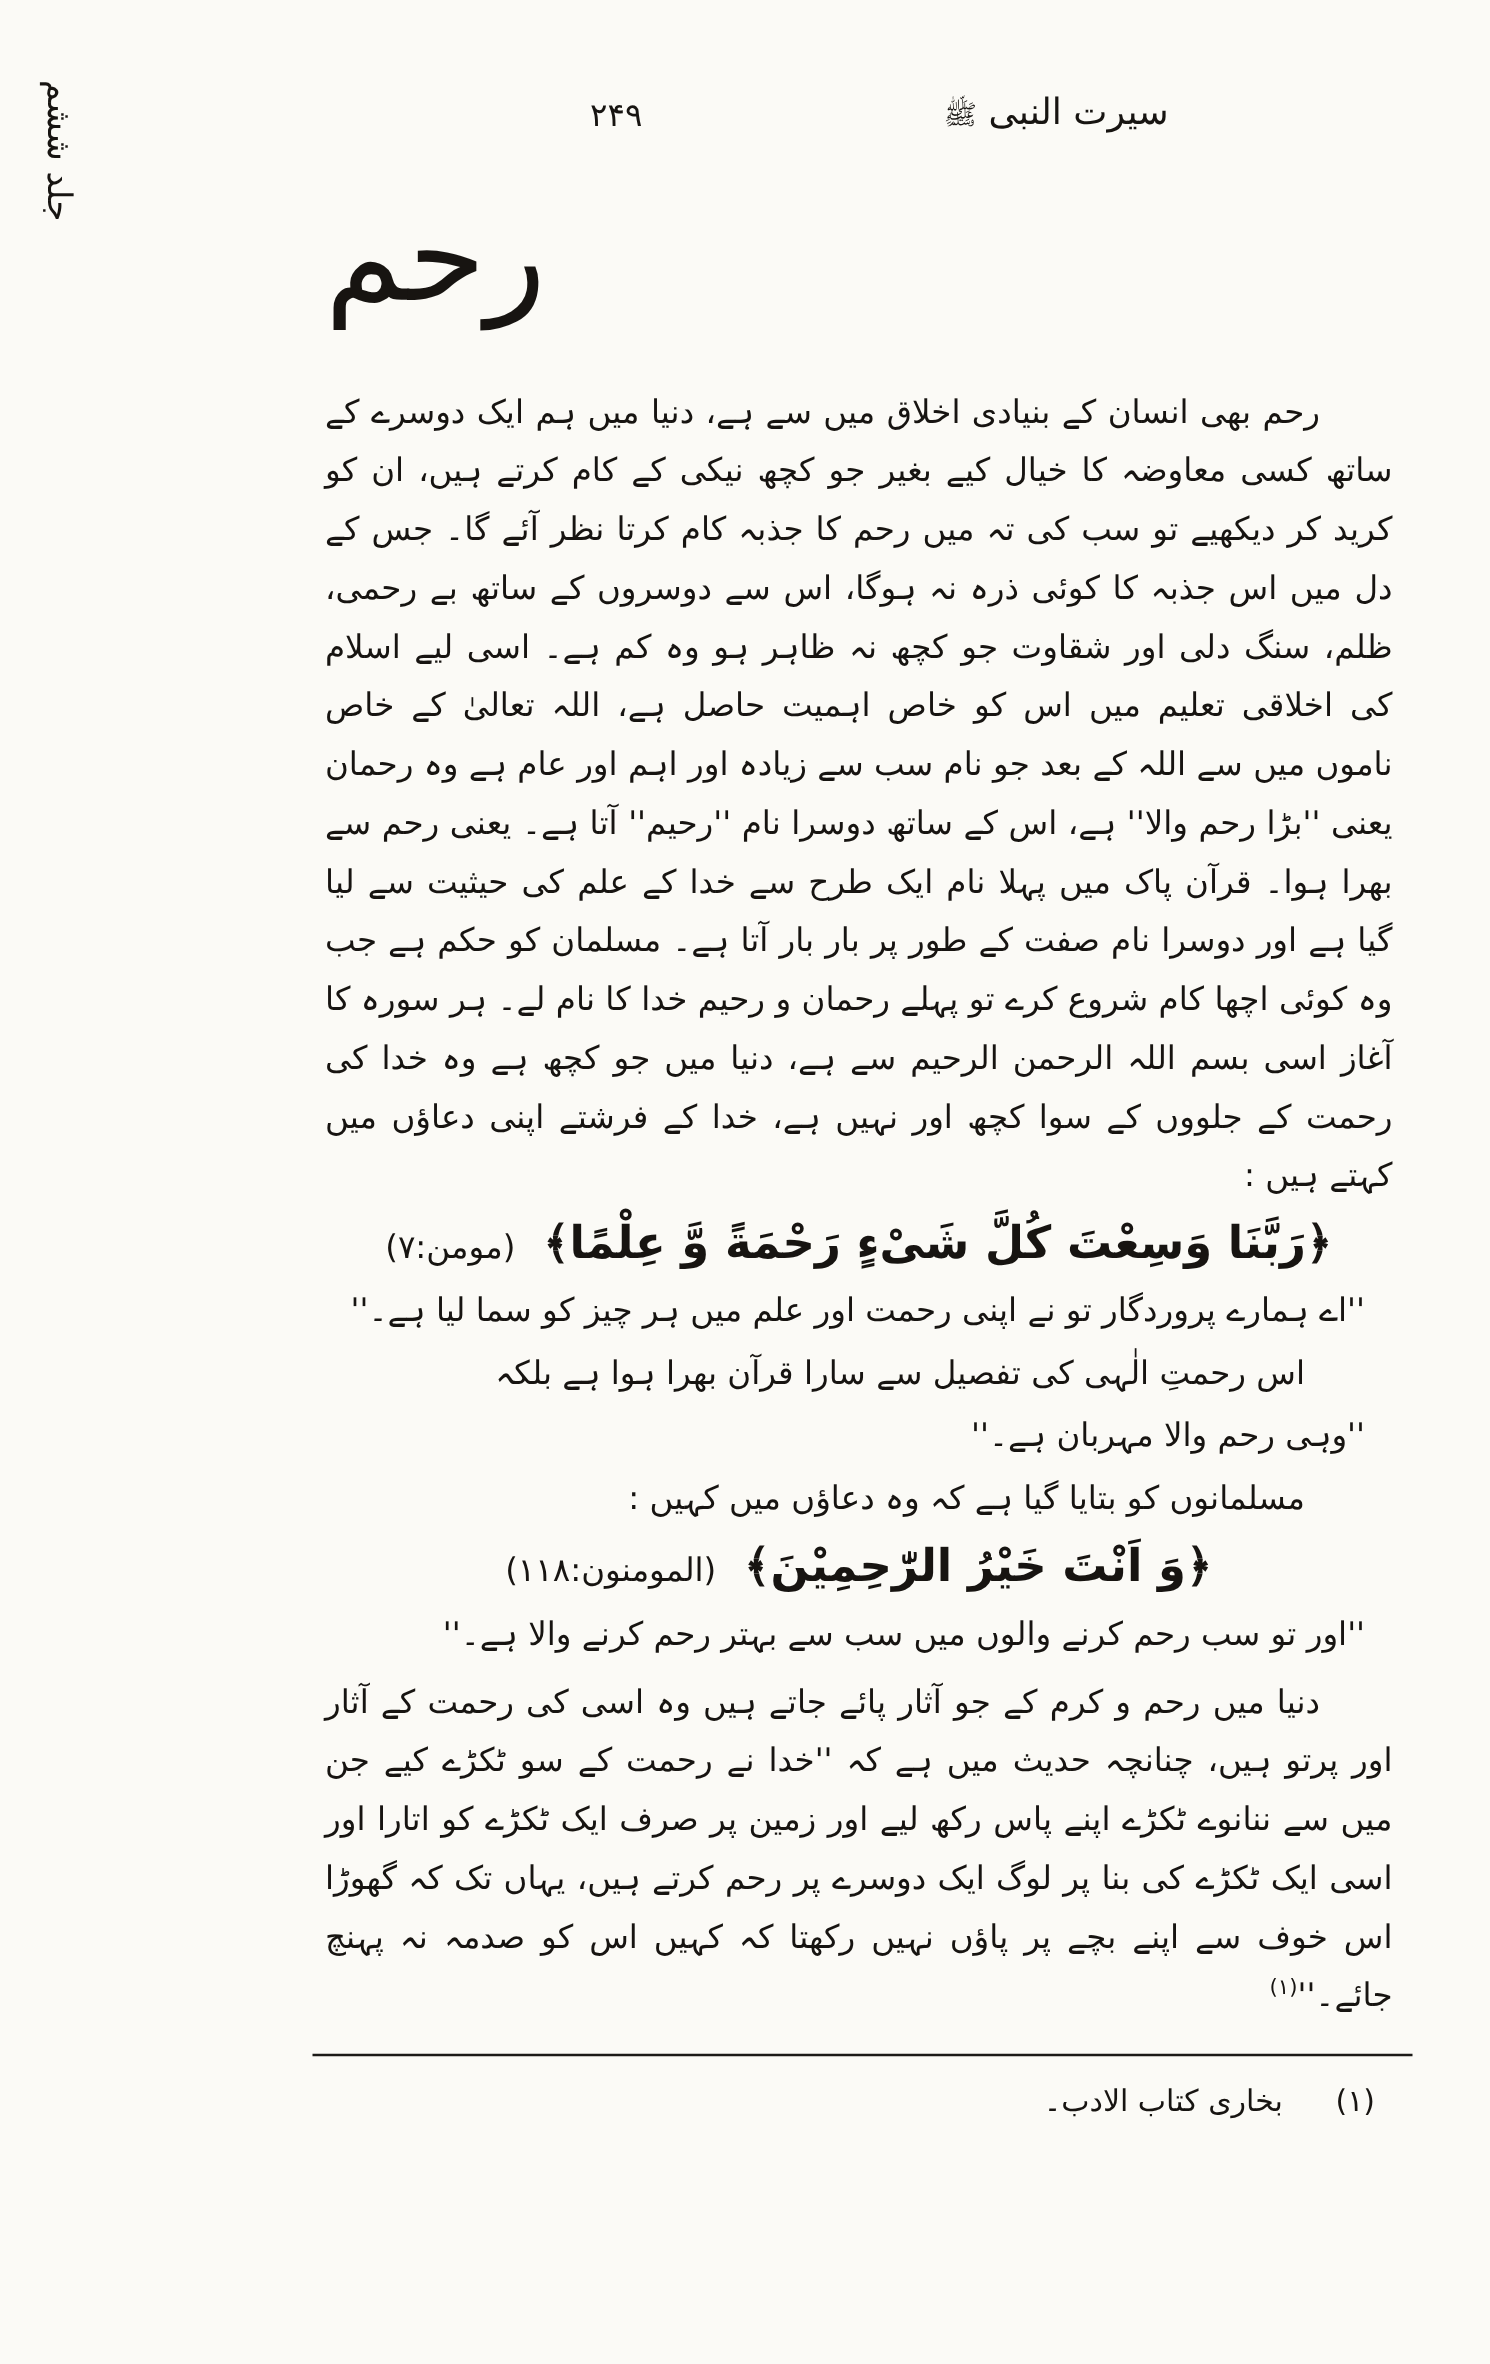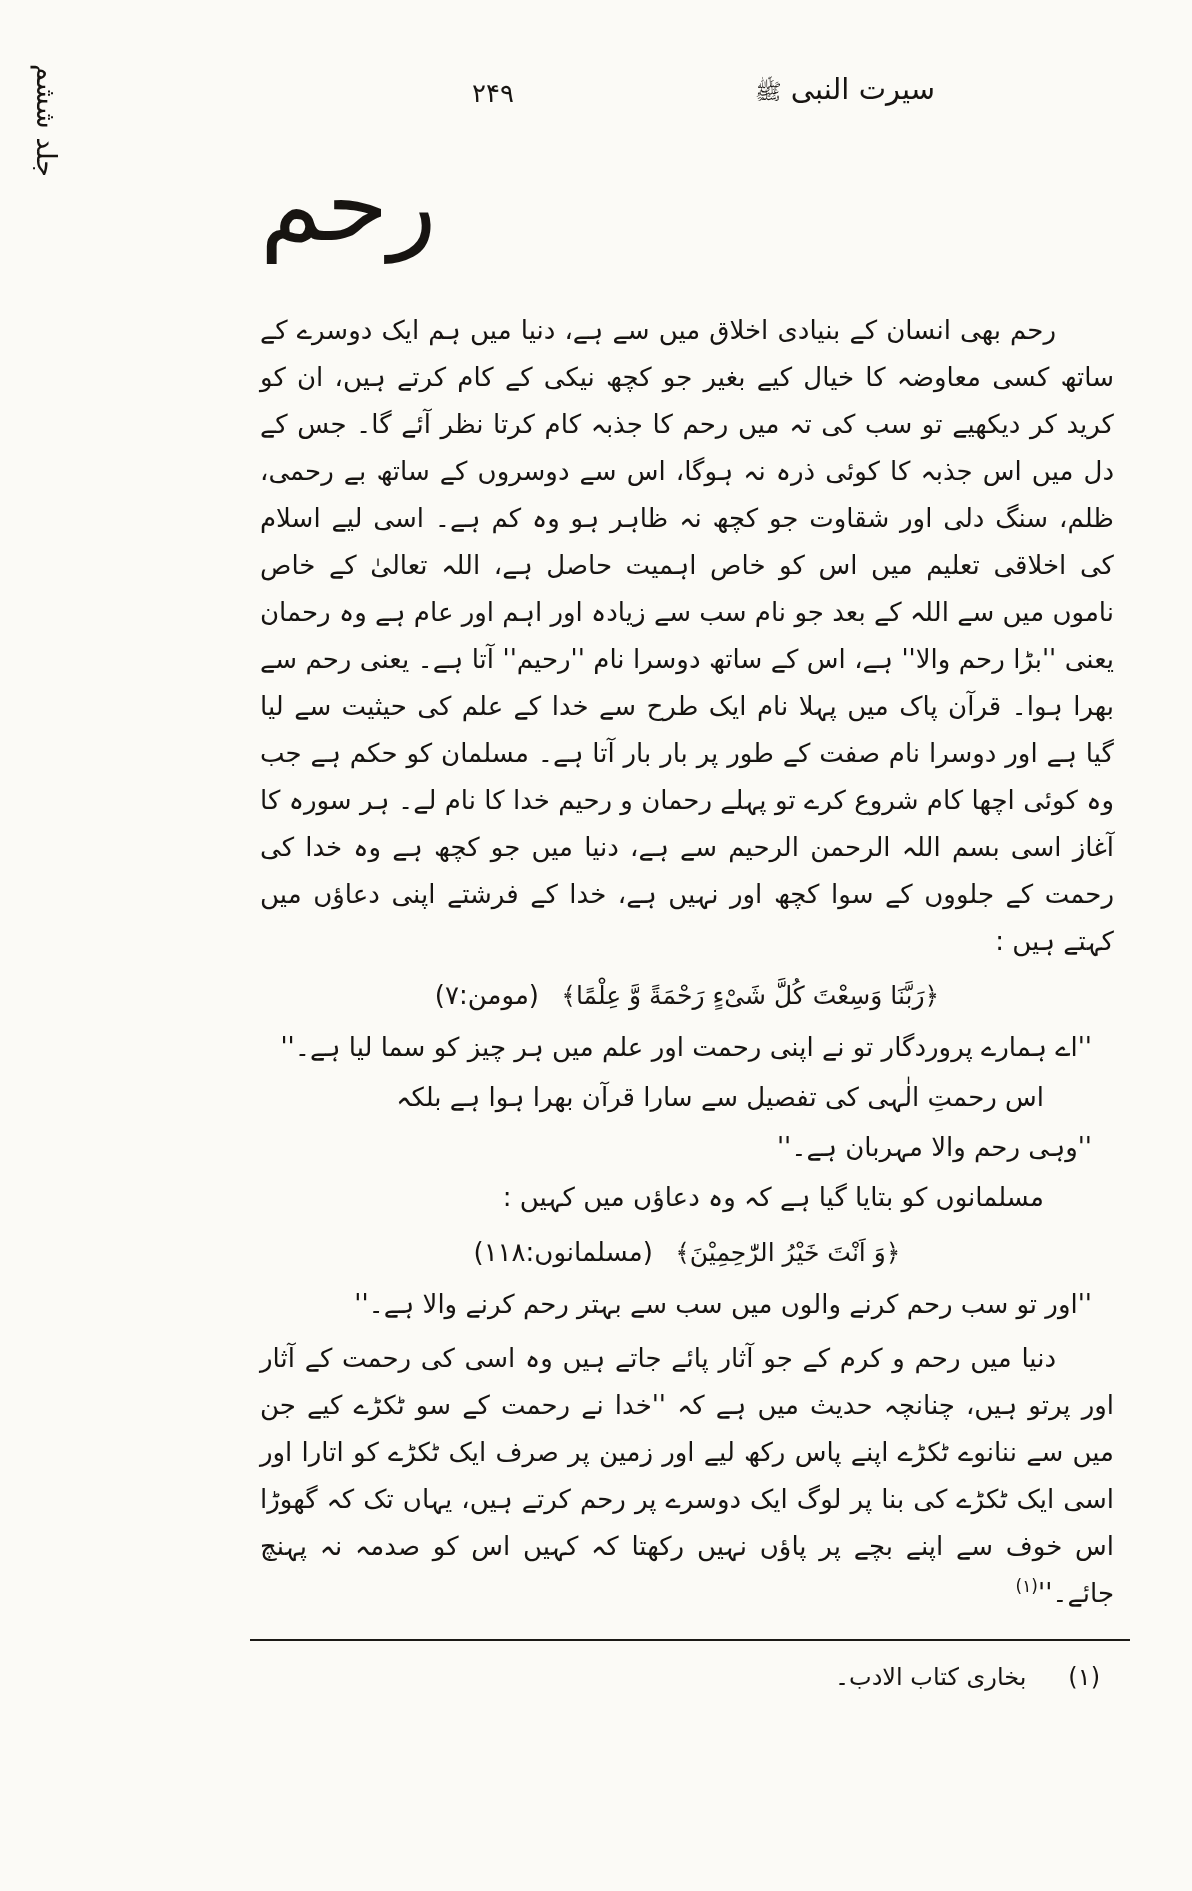--- a/index.html
+++ b/index.html
@@ -71,22 +71,22 @@
     margin: 44px 0 0 0;
     text-indent: 58px;
   }
   .para.hadith { margin-top: 6px; }
   .verse-row {
     margin: 4px 0 0 0;
     text-align: center;
     line-height: 52px;
   }
   .verse-text {
-    font-weight: normal;
-    font-size: 25px;
+    font-weight: bold;
+    font-size: 36px;
   }
   .verse-ref {
     font-size: 26px;
     margin-right: 14px;
   }
   .translation {
     margin: 0 22px 0 0;
     line-height: 50px;
   }
   .connector {
@@ -140,21 +140,21 @@
     <p class="translation">''اے ہمارے پروردگار تو نے اپنی رحمت اور علم میں ہر چیز کو سما لیا ہے۔''</p>
 
     <p class="connector">اس رحمتِ الٰہی کی تفصیل سے سارا قرآن بھرا ہوا ہے بلکہ</p>
 
     <p class="translation">''وہی رحم والا مہربان ہے۔''</p>
 
     <p class="connector">مسلمانوں کو بتایا گیا ہے کہ وہ دعاؤں میں کہیں :</p>
 
     <div class="verse-row">
       <span class="verse-text">﴿وَ اَنْتَ خَيْرُ الرّٰحِمِيْنَ﴾</span>
-      <span class="verse-ref">(مسلمانوں:۱۱۸)</span>
+      <span class="verse-ref">(المومنون:۱۱۸)</span>
     </div>
     <p class="translation">''اور تو سب رحم کرنے والوں میں سب سے بہتر رحم کرنے والا ہے۔''</p>
 
     <p class="para hadith"><span>دنیا میں رحم و کرم کے جو آثار پائے جاتے ہیں وہ اسی کی رحمت کے آثار اور پرتو ہیں، چنانچہ حدیث میں ہے کہ ''خدا نے رحمت کے سو ٹکڑے کیے جن میں سے ننانوے ٹکڑے اپنے پاس رکھ لیے اور زمین پر صرف ایک ٹکڑے کو اتارا اور اسی ایک ٹکڑے کی بنا پر لوگ ایک دوسرے پر رحم کرتے ہیں، یہاں تک کہ گھوڑا اس خوف سے اپنے بچے پر پاؤں نہیں رکھتا کہ کہیں اس کو صدمہ نہ پہنچ جائے۔''</span><sup class="fn-ref">(۱)</sup></p>
 
   </main>
 
   <hr class="footnote-rule">
   <div class="footnote">
     <span class="marker">(۱)</span><span>بخاری کتاب الادب۔</span>

